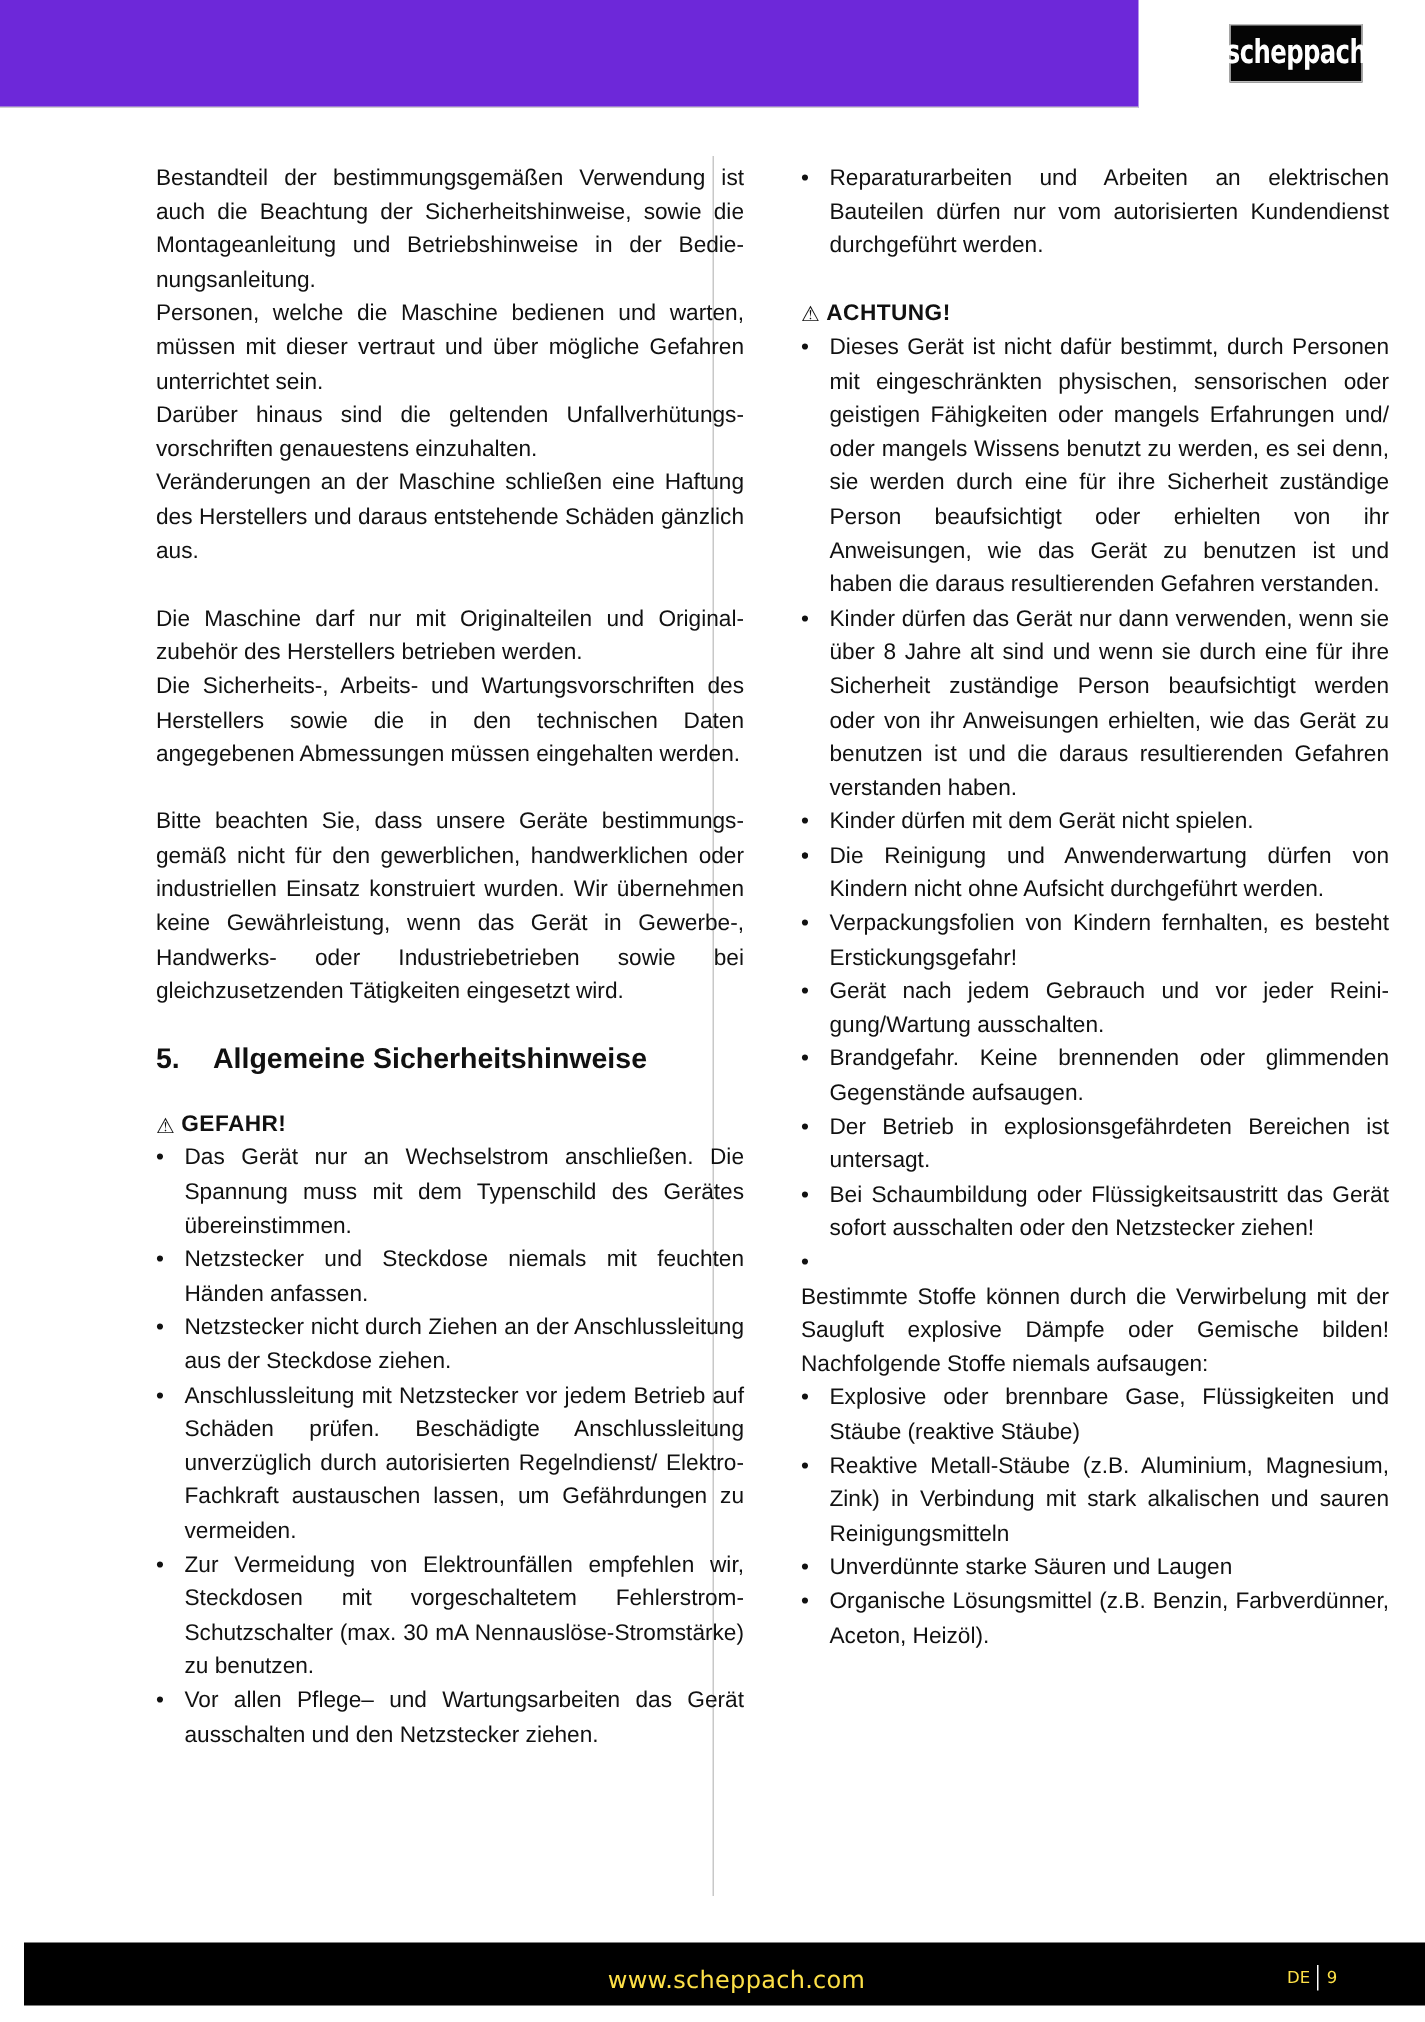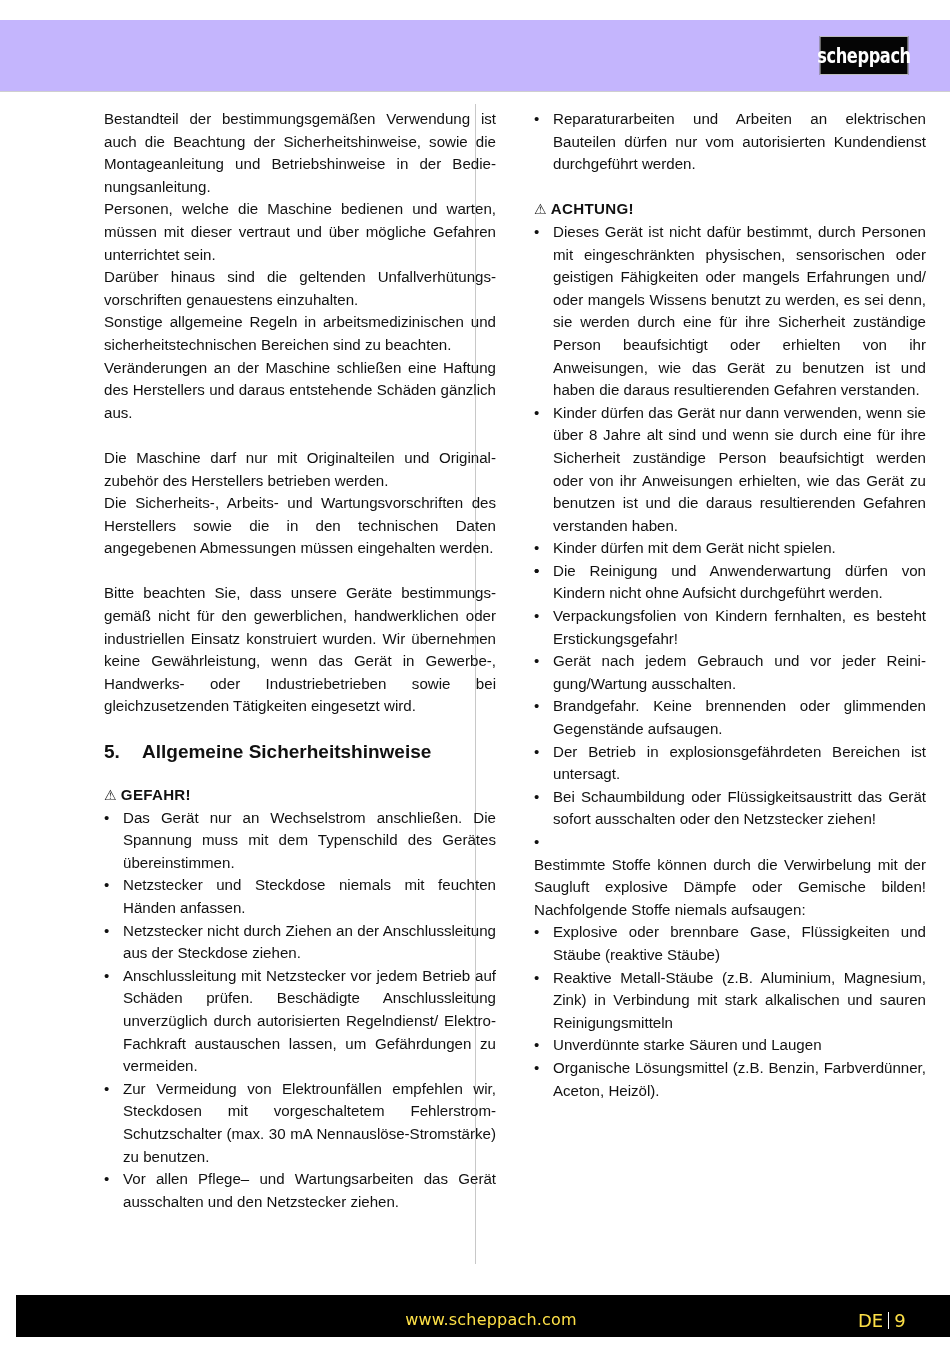--- a/index.html
+++ b/index.html
@@ -2,22 +2,22 @@
 <html><head>
   <meta charset="utf-8">
   <style>
     html, body { margin: 0; padding: 0; }
     body {
       width: 950px; height: 1348px; position: relative; overflow: hidden;
       background: #ffffff; color: #111111;
       font-family: "Liberation Sans", "DejaVu Sans", sans-serif;
     }
     .header-band {
-      position: absolute; left: 0; top: 0; width: 950px; height: 71px;
-      background: #c4b5fd; border-bottom: 1px solid #cfcfcf; margin-top: 20px;
+      position: absolute; left: 0; top: 0; width: 759px; height: 71px;
+      background: #6d28d9; border-bottom: 1px solid #cfcfcf;
     }
     .logo {
       position: absolute; left: 810px; top: 16px; width: 108px; height: 39px;
       background: #050505; border: 1px solid #bbbbbb; box-sizing: border-box;
       color: #ffffff; display: flex; align-items: center; justify-content: center;
       font-family: "DejaVu Sans Condensed", "DejaVu Sans", sans-serif;
       font-weight: bold; font-size: 22px; letter-spacing: -0.5px;
       transform: scaleX(0.82); transform-origin: center;
     }
     .column {
@@ -47,39 +47,38 @@
     }
     .footer {
       position: absolute; left: 16px; top: 1295px; width: 950px; height: 42px;
       background: #000000; color: #fde047;
     }
     .footer .url {
       position: absolute; left: 0; width: 950px; top: 15px; text-align: center;
       font-size: 16px; font-family: "DejaVu Sans", sans-serif; letter-spacing: 0.2px;
     }
     .footer .page {
-      position: absolute; left: 842px; top: 15px; font-size: 18px;
+      position: absolute; left: 842px; top: 15px; font-size: 11px;
       font-family: "DejaVu Sans", sans-serif; display: flex; align-items: center;
     }
     .footer .sep { display: inline-block; width: 1px; height: 17px; background: #fff; margin: 0 5px; }
   </style>
 </head>
 <body>
 
 <div class="header-band">
   <div class="logo">scheppach</div>
 </div>
 
 <div class="divider"></div>
 
 <div class="column col-left">
   <p>Bestandteil der bestimmungsgemäßen Verwendung ist auch die Beachtung der Sicherheitshinweise, sowie die Montageanleitung und Betriebshinweise in der Bedie­nungsanleitung.</p>
   <p>Personen, welche die Maschine bedienen und warten, müssen mit dieser vertraut und über mögliche Gefah­ren unterrichtet sein.</p>
   <p>Darüber hinaus sind die geltenden Unfallverhütungs­vorschriften genauestens einzuhalten.</p>
-  <p>Sonstige allgemeine Regeln in arbeitsmedizinischen und sicherheitstechnischen Bereichen sind zu beach­ten.</p>
   <p>Veränderungen an der Maschine schließen eine Haf­tung des Herstellers und daraus entstehende Schäden gänzlich aus.</p>
   <div class="gap"></div>
   <p>Die Maschine darf nur mit Originalteilen und Original­zubehör des Herstellers betrieben werden.</p>
   <p>Die Sicherheits-, Arbeits- und Wartungsvorschriften des Herstellers sowie die in den technischen Daten angegebenen Abmessungen müssen eingehalten wer­den.</p>
   <div class="gap"></div>
   <p>Bitte beachten Sie, dass unsere Geräte bestimmungs­gemäß nicht für den gewerblichen, handwerklichen oder industriellen Einsatz konstruiert wurden. Wir übernehmen keine Gewährleistung, wenn das Gerät in Gewerbe-, Handwerks- oder Industriebetrieben sowie bei gleichzusetzenden Tätigkeiten eingesetzt wird.</p>
 
   <div class="section-title" style="margin-top:22px;">
     <span class="num">5.</span>
     <span>Allgemeine Sicherheitshinweise</span>

